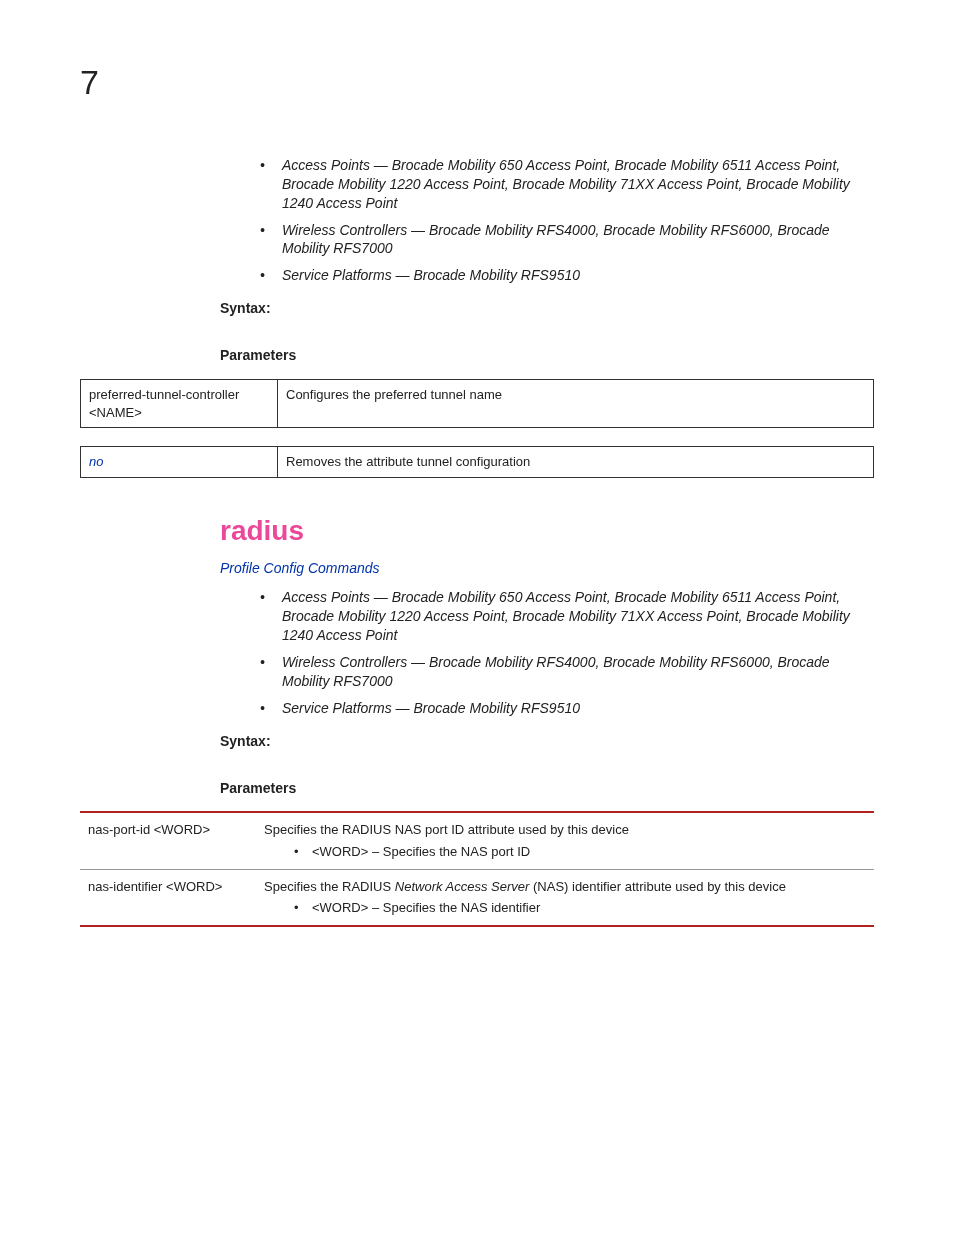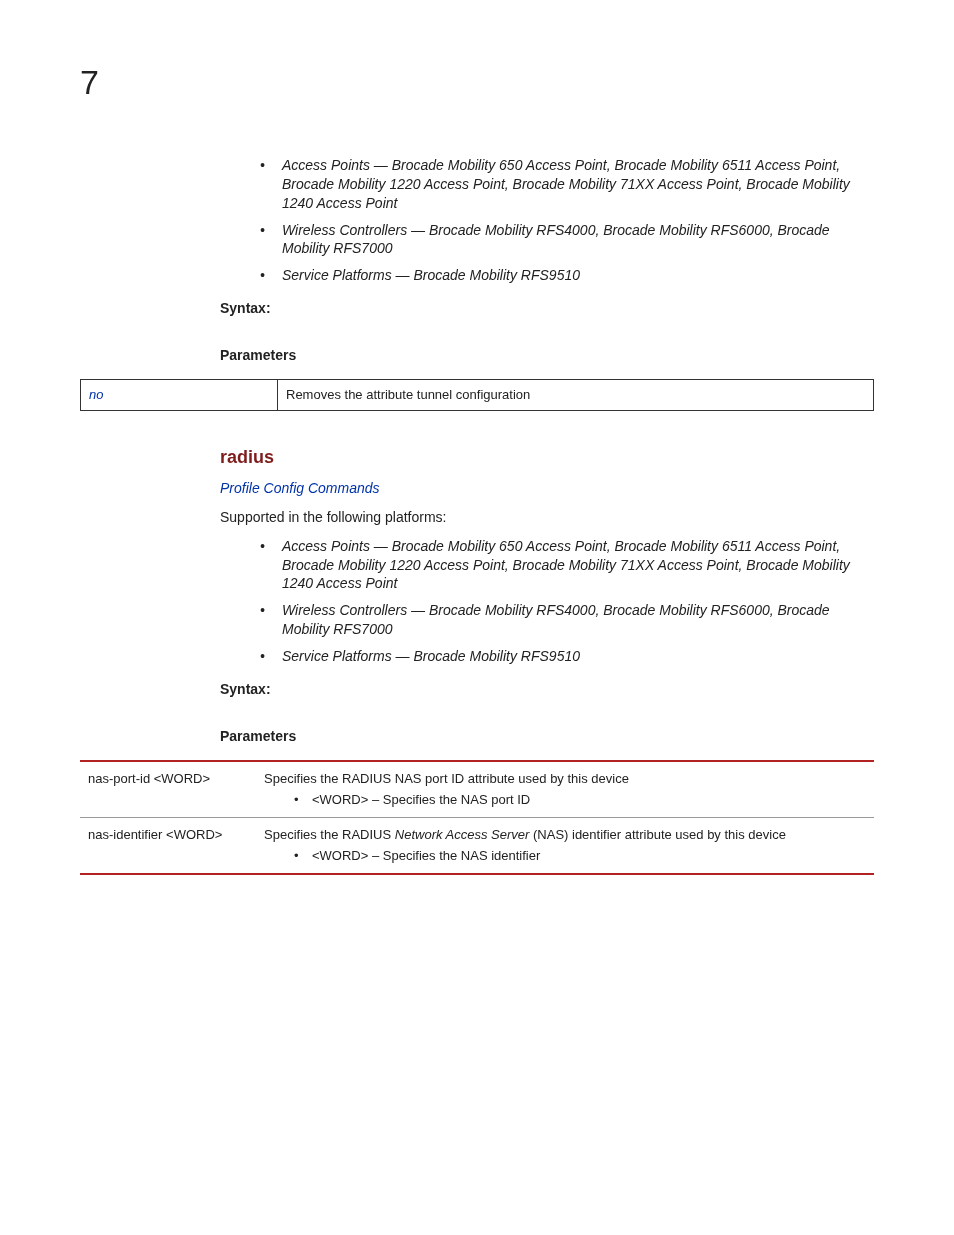--- a/index.html
+++ b/index.html
@@ -77,24 +77,24 @@
   }
   table.red tr:first-child td { border-top: none; }
   table.red td:first-child { width: 160px; }
   .link {
     color: #0033aa;
     font-style: italic;
     cursor: pointer;
     text-align: center;
   }
   .section-title {
-    font-size: 18px;
+    font-size: 28px;
     font-weight: bold;
     margin: 34px 0 10px 0;
-    color: #7f1d1d;
+    color: #ec4899;
   }
   .subbullet {
     list-style: none;
     padding-left: 0;
     margin: 4px 0 0 30px;
     font-size: 13px;
   }
   .subbullet li {
     position: relative;
     padding-left: 18px;
@@ -118,35 +118,42 @@
       <li>Access Points — Brocade Mobility 650 Access Point, Brocade Mobility 6511 Access Point, Brocade Mobility 1220 Access Point, Brocade Mobility 71XX Access Point, Brocade Mobility 1240 Access Point</li>
       <li>Wireless Controllers — Brocade Mobility RFS4000, Brocade Mobility RFS6000, Brocade Mobility RFS7000</li>
       <li>Service Platforms — Brocade Mobility RFS9510</li>
     </ul>
 
     <div class="heading-bold">Syntax:</div>
 
     <div class="subhead-bold">Parameters</div>
   </div>
 
+  <table class="boxed">
+    <tbody>
+        <tr>
+      <td>preferred-tunnel-controller &lt;NAME&gt;</td>
+      <td>Configures the preferred tunnel name</td>
+    </tr>
+  </tbody>
+    </table>
 
 
   <table class="boxed">
     <tbody>
         <tr>
       <td><span class="link">no</span></td>
       <td>Removes the attribute tunnel configuration</td>
     </tr>
   </tbody>
     </table>
 
   <div class="content-col">
     <div class="section-title">radius</div>
     <div style="margin-bottom:10px;"><span class="link">Profile Config Commands</span></div>
-    <div style="margin-bottom:10px;">Supported in the following platforms:</div>
 
     <ul class="bullets">
       <li>Access Points — Brocade Mobility 650 Access Point, Brocade Mobility 6511 Access Point, Brocade Mobility 1220 Access Point, Brocade Mobility 71XX Access Point, Brocade Mobility 1240 Access Point</li>
       <li>Wireless Controllers — Brocade Mobility RFS4000, Brocade Mobility RFS6000, Brocade Mobility RFS7000</li>
       <li>Service Platforms — Brocade Mobility RFS9510</li>
     </ul>
 
     <div class="heading-bold">Syntax:</div>
 
     <div class="subhead-bold">Parameters</div>

